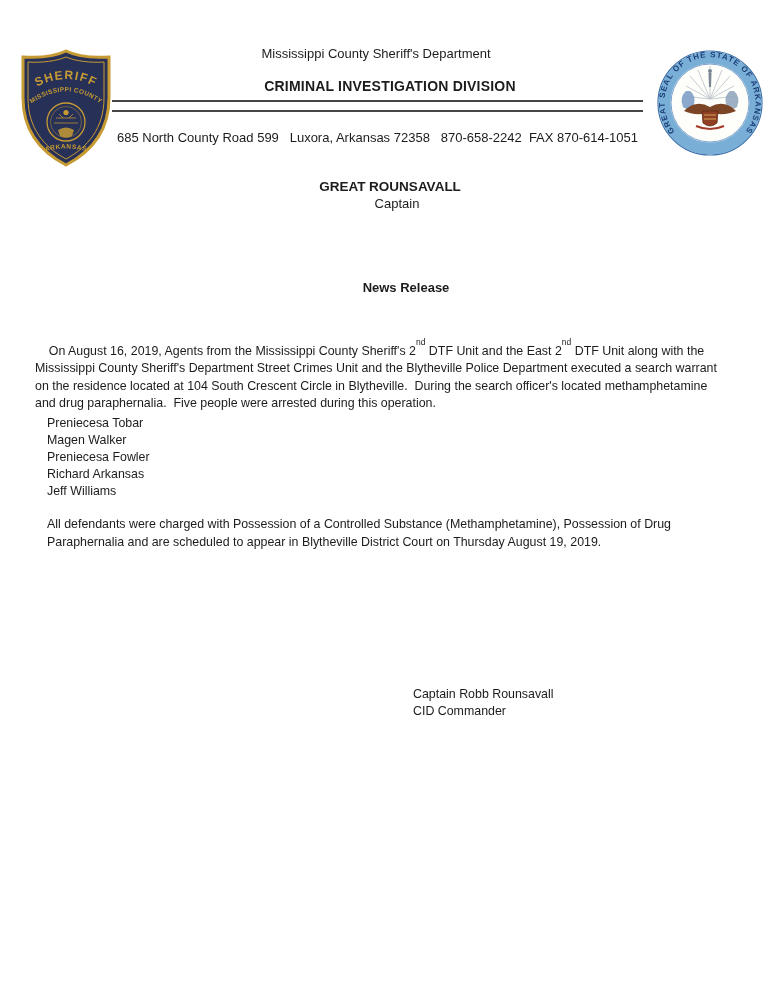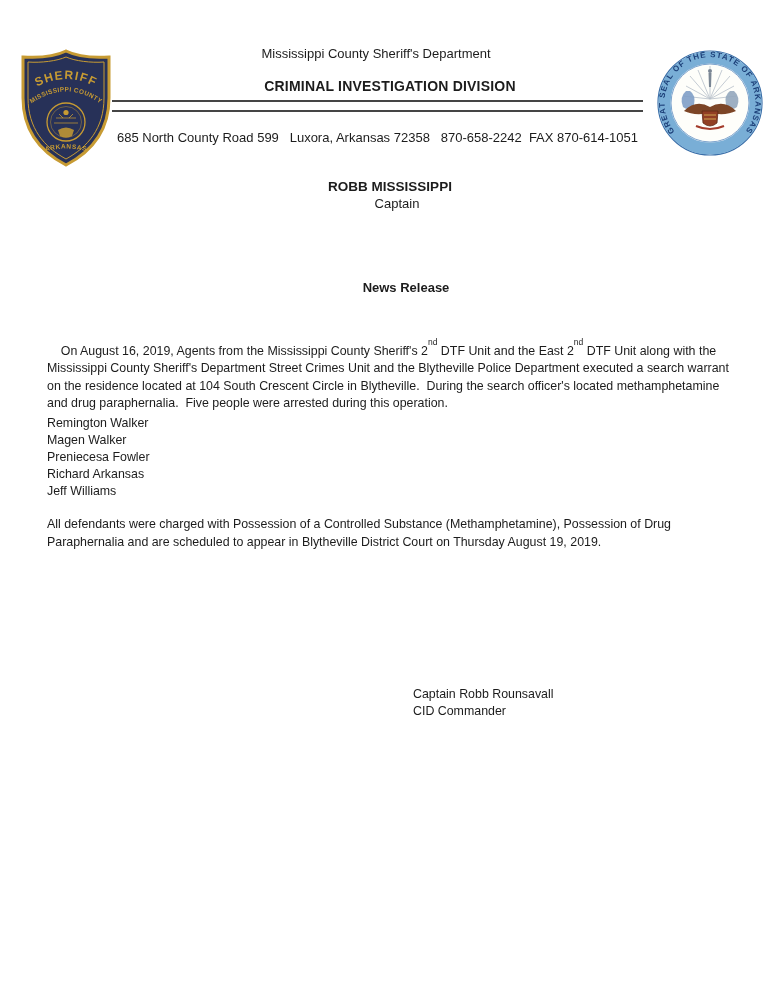--- a/index.html
+++ b/index.html
@@ -23,21 +23,21 @@
   .rule-top    { top: 100px; }
   .rule-bottom { top: 110px; }
   .address     { left: 112px; width: 531px; top: 130px; font-size: 13px; }
 
   .officer-name { left: 0; width: 780px; top: 179px; font-size: 13.5px; }
   .officer-rank { left: 7px; width: 780px; top: 196px; font-size: 13px; }
 
   .release-title { left: 0; width: 780px; top: 280px; font-size: 13px; padding-left: 32px; }
 
   .body-text { font-size: 12.4px; line-height: 17.5px; }
-  .para-1 { left: 47px; top: 325px; width: 690px; }
+  .para-1 { left: 35px; top: 325px; width: 690px; }
   .names  { left: 47px; top: 415px; width: 400px; line-height: 17.1px; }
   .para-2 { left: 47px; top: 516px; width: 690px; }
 
   .signature { left: 413px; top: 686px; width: 320px; font-size: 12.4px; line-height: 17.4px; }
 
   sup.ord {
     font-size: 8.5px;
     position: relative;
     top: -4px;
     line-height: 0;
@@ -102,31 +102,31 @@
       <path d="M40 77 Q54 83 68 77" stroke="#a33b2b" stroke-width="2" fill="none"></path>
     </g>
   </svg>
 
   <div class="abs center dept-name">Mississippi County Sheriff's Department</div>
   <div class="abs center bold division">CRIMINAL INVESTIGATION DIVISION</div>
   <div class="abs rule rule-top"></div>
   <div class="abs rule rule-bottom"></div>
   <div class="abs center pre address">685 North County Road 599   Luxora, Arkansas 72358   870-658-2242  FAX 870-614-1051</div>
 
-  <div class="abs center bold officer-name">ROBB MISSISSIPPI</div>
+  <div class="abs center bold officer-name">GREAT ROUNSAVALL</div>
   <div class="abs center officer-rank">Captain</div>
 
   <div class="abs center bold release-title">News Release</div>
 
   <p class="abs body-text pre para-1">
     <span>On August 16, 2019, Agents from the Mississippi County Sheriff's 2</span><sup class="ord">nd</sup><span> DTF Unit and the East 2</span><sup class="ord">nd</sup><span> DTF Unit along with the Mississippi County Sheriff's Department Street Crimes Unit and the Blytheville Police Department executed a search warrant on the residence located at 104 South Crescent Circle in Blytheville.  During the search officer's located methamphetamine and drug paraphernalia.  Five people were arrested during this operation.</span>
   </p>
 
   <div class="abs body-text names">
-    <div>Remington Walker</div>
+    <div>Preniecesa Tobar</div>
     <div>Magen Walker</div>
     <div>Preniecesa Fowler</div>
     <div>Richard Arkansas</div>
     <div>Jeff Williams</div>
   </div>
 
   <p class="abs body-text pre para-2">All defendants were charged with Possession of a Controlled Substance (Methamphetamine), Possession of Drug Paraphernalia and are scheduled to appear in Blytheville District Court on Thursday August 19, 2019.</p>
 
   <div class="abs signature">
     <div>Captain Robb Rounsavall</div>

